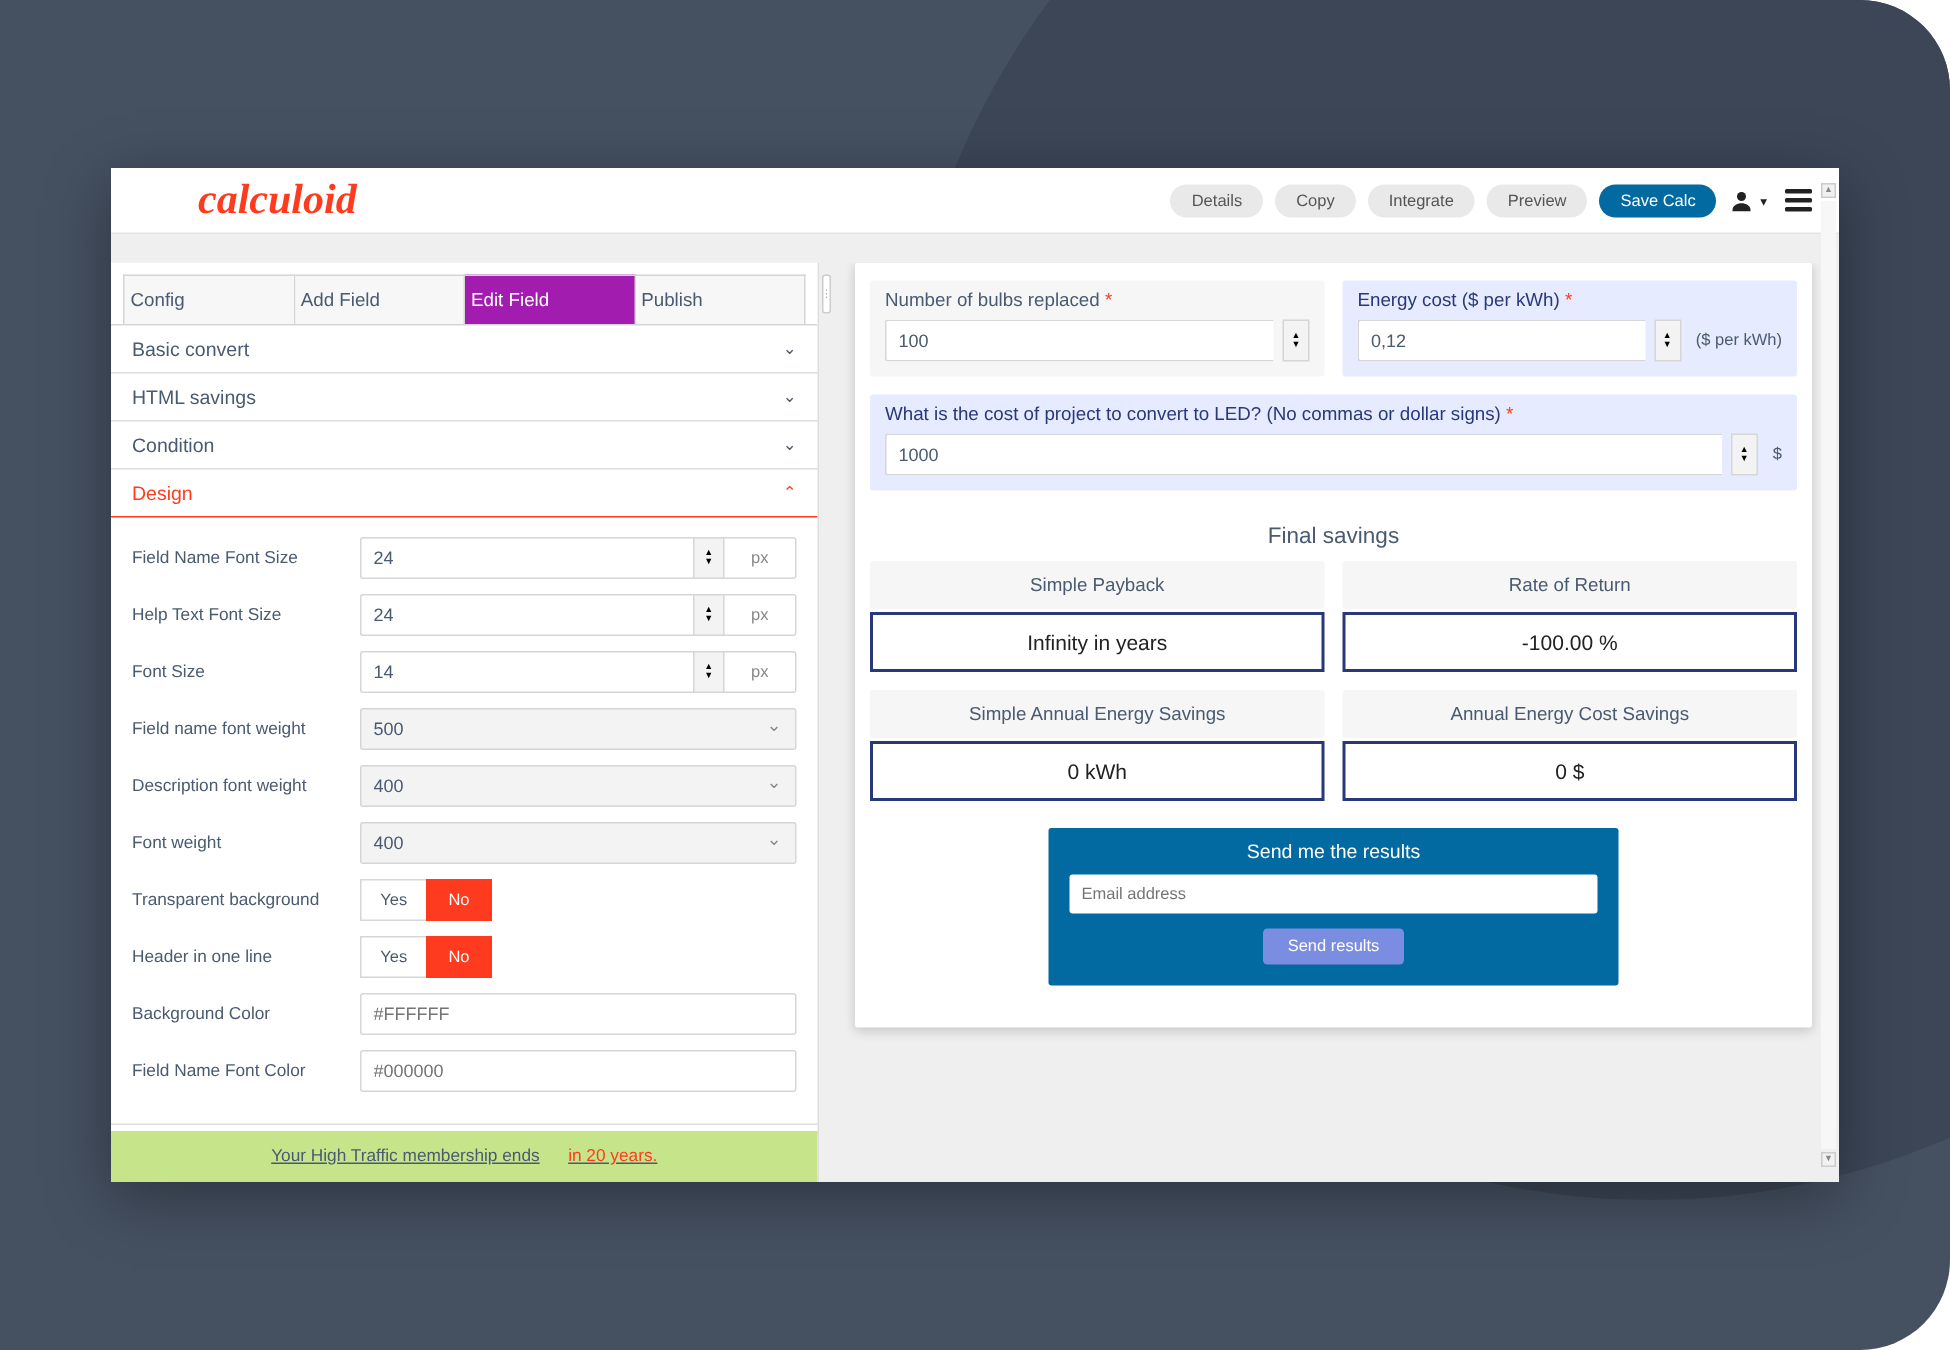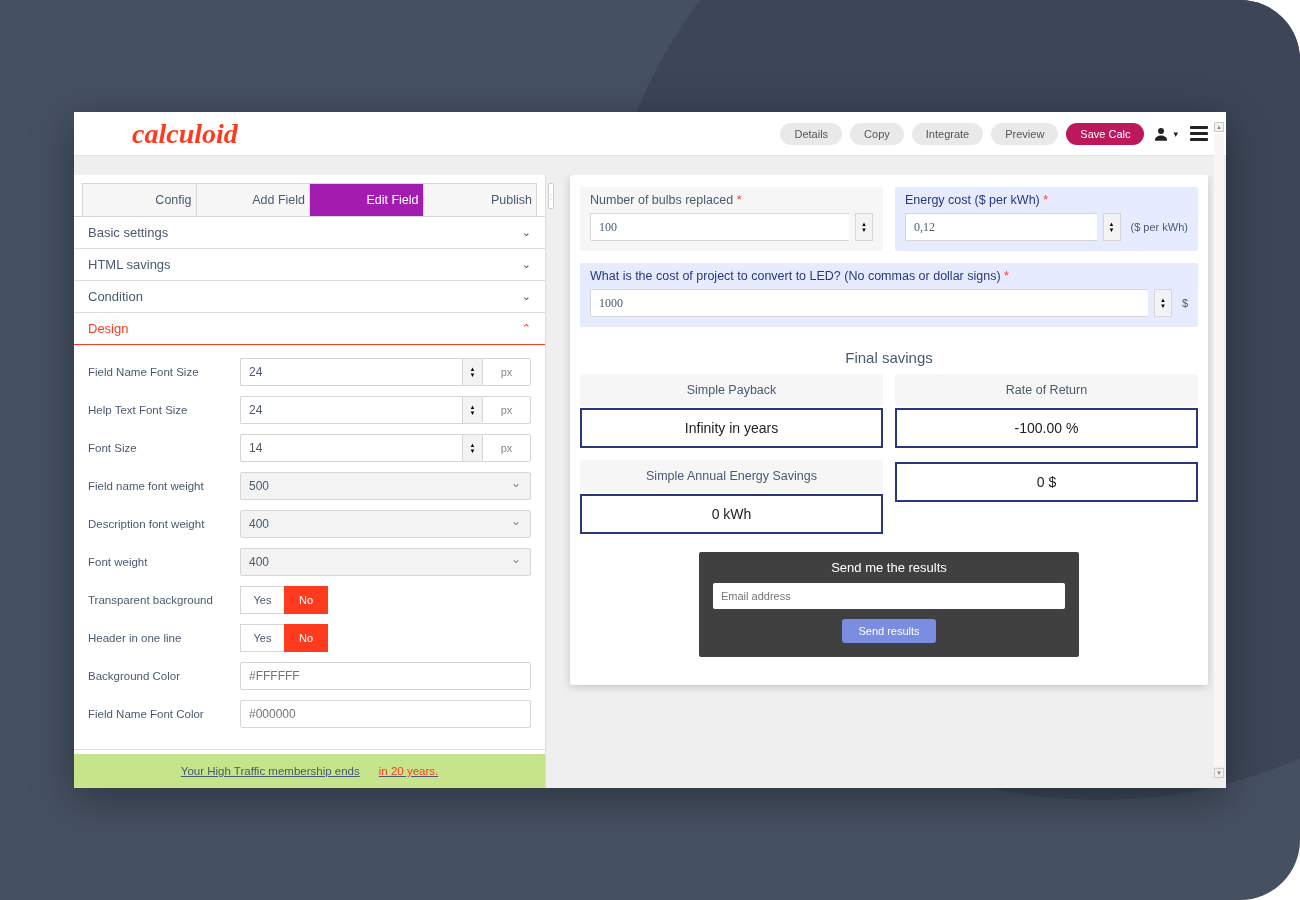--- a/index.html
+++ b/index.html
@@ -38,41 +38,41 @@
     font-family: "Brush Script MT", "Segoe Script", cursive;
     font-size: 28px; font-weight: bold; font-style: italic;
     color: #ff3b1f; letter-spacing: 0;
   }
   .top-right { display: flex; align-items: center; gap: 8px; }
   .pill-btn {
     background: #e9e9e9; border-radius: 14px;
     padding: 5px 14px; font-size: 11px; color: #555;
     border: none; cursor: pointer;
   }
-  .pill-btn.save { background: #be185d; color: #fff; font-weight: 500; }
+  .pill-btn.save { background: #0369a1; color: #fff; font-weight: 500; }
   .avatar-btn {
     display: flex; align-items: center; gap: 3px; cursor: pointer;
     color: #222;
   }
   .avatar-btn svg { width: 18px; height: 18px; }
   .hamburger { display: flex; flex-direction: column; gap: 3px; cursor: pointer; padding: 4px; }
   .hamburger span { width: 18px; height: 3px; background: #222; border-radius: 1px; }
 
   .workspace { flex: 1; display: flex; overflow: hidden; }
 
   
   .left-panel {
     width: 472px; background: #fff;
     display: flex; flex-direction: column;
     border-right: 1px solid #ddd; position: relative;
   }
   .left-scroll { flex: 1; overflow-y: auto; position: relative; }
   .tabs { display: flex; border-bottom: 1px solid #d6d6d6; padding: 8px 8px 0 8px; gap: 0; background:#fff; }
   .tabs .tab {
-    flex: 1; text-align: right; padding: 9px 4px;
+    flex: 1; text-align: left; padding: 9px 4px;
     font-size: 12.5px; color: #4a5a70; cursor: pointer;
     background: #f7f7f7; border: 1px solid #d6d6d6; border-bottom: none;
   }
   .tabs .tab + .tab { border-left: none; }
   .tabs .tab.active { background: #a21caf; color: #fff; }
 
   .acc {
     border-bottom: 1px solid #ddd;
   }
   .acc-header {
@@ -138,21 +138,21 @@
   .fields-row { display:flex; gap:12px; }
   .field {
     background:#f6f6f6; border-radius:2px; padding:6px 10px 10px 10px;
   }
   .field.selected { background:#e6ebff; }
   .field-title { font-size:12.5px; color:#4a5a70; margin-bottom:6px; }
   .field-title .req { color:#ff3b1f; }
   .field-input-wrap { display:flex; align-items:stretch; gap:6px; }
   .field-input-wrap input {
     flex:1; height:28px; border:1px solid #d6d6d6; background:#fff;
-    padding:0 8px; font-size:12px; color:#4a5a70; border-right:none; border-radius:2px 0 0 2px;font-family:Liberation Serif, serif;
+    padding:0 8px; font-size:12px; color:#4a5a70; border-right:none; border-radius:2px 0 0 2px;
   }
   .mini-stepper {
     width:18px; border:1px solid #d6d6d6; background:#f3f3f3;
     display:flex; flex-direction:column; justify-content:center; align-items:center; font-size:6px; gap:1px;
   }
   .suffix { font-size:11px; color:#4a5a70; align-self:center; padding-left:4px; }
 
   .section-heading { text-align:center; font-size:15px; color:#4a5a70; margin:22px 0 4px 0; }
 
   .result-grid { display:grid; grid-template-columns: 1fr 1fr; gap:12px; margin-top:8px; }
@@ -161,21 +161,21 @@
     background:#f6f6f6; text-align:center; font-size:12.5px; color:#4a5a70;
     padding:9px 4px; border-radius:2px;
   }
   .res-value {
     border:2px solid #28387a; text-align:center; font-size:14px; color:#222;
     padding:10px 4px; margin-top:2px; background:#fff;
   }
 
   .send-box {
     margin: 18px auto 0 auto; width:380px;
-    background:#404040; border-radius:2px;
+    background:#0369a1; border-radius:2px;
     padding:8px 14px 14px 14px; text-align:center;
   }
   .send-box-title { color:#fff; font-size:13px; margin-bottom:8px; }
   .send-box input {
     width:100%; height:26px; border:none; border-radius:2px; padding:0 8px;
     font-size:11px; color:#888; background:#fff;
   }
   .send-btn {
     margin-top:10px; background:#7a8de0; color:#fff; border:none;
     padding:6px 16px; font-size:11px; border-radius:3px; cursor:pointer;
@@ -224,21 +224,21 @@
 
           <div class="tabs">
             <div class="tab">Config</div>
             <div class="tab">Add Field</div>
             <div class="tab active">Edit Field</div>
             <div class="tab">Publish</div>
           </div>
 
           <div class="acc">
             <div class="acc-header">
-              <span>Basic settings</span>
+              <span>Basic convert</span>
               <span class="chev">⌄</span>
             </div>
           </div>
           <div class="acc">
             <div class="acc-header">
               <span>HTML savings</span>
               <span class="chev">⌄</span>
             </div>
           </div>
           <div class="acc">
@@ -389,20 +389,21 @@
             </div>
             <div class="result-cell">
               <div class="res-label">Rate of Return</div>
               <div class="res-value">-100.00 %</div>
             </div>
             <div class="result-cell">
               <div class="res-label">Simple Annual Energy Savings</div>
               <div class="res-value">0 kWh</div>
             </div>
             <div class="result-cell">
+              <div class="res-label">Annual Energy Cost Savings</div>
               <div class="res-value">0 $</div>
             </div>
           </div>
 
           <div class="send-box">
             <div class="send-box-title">Send me the results</div>
             <input placeholder="Email address" style="">
             <br>
             <button class="send-btn">Send results</button>
           </div>

